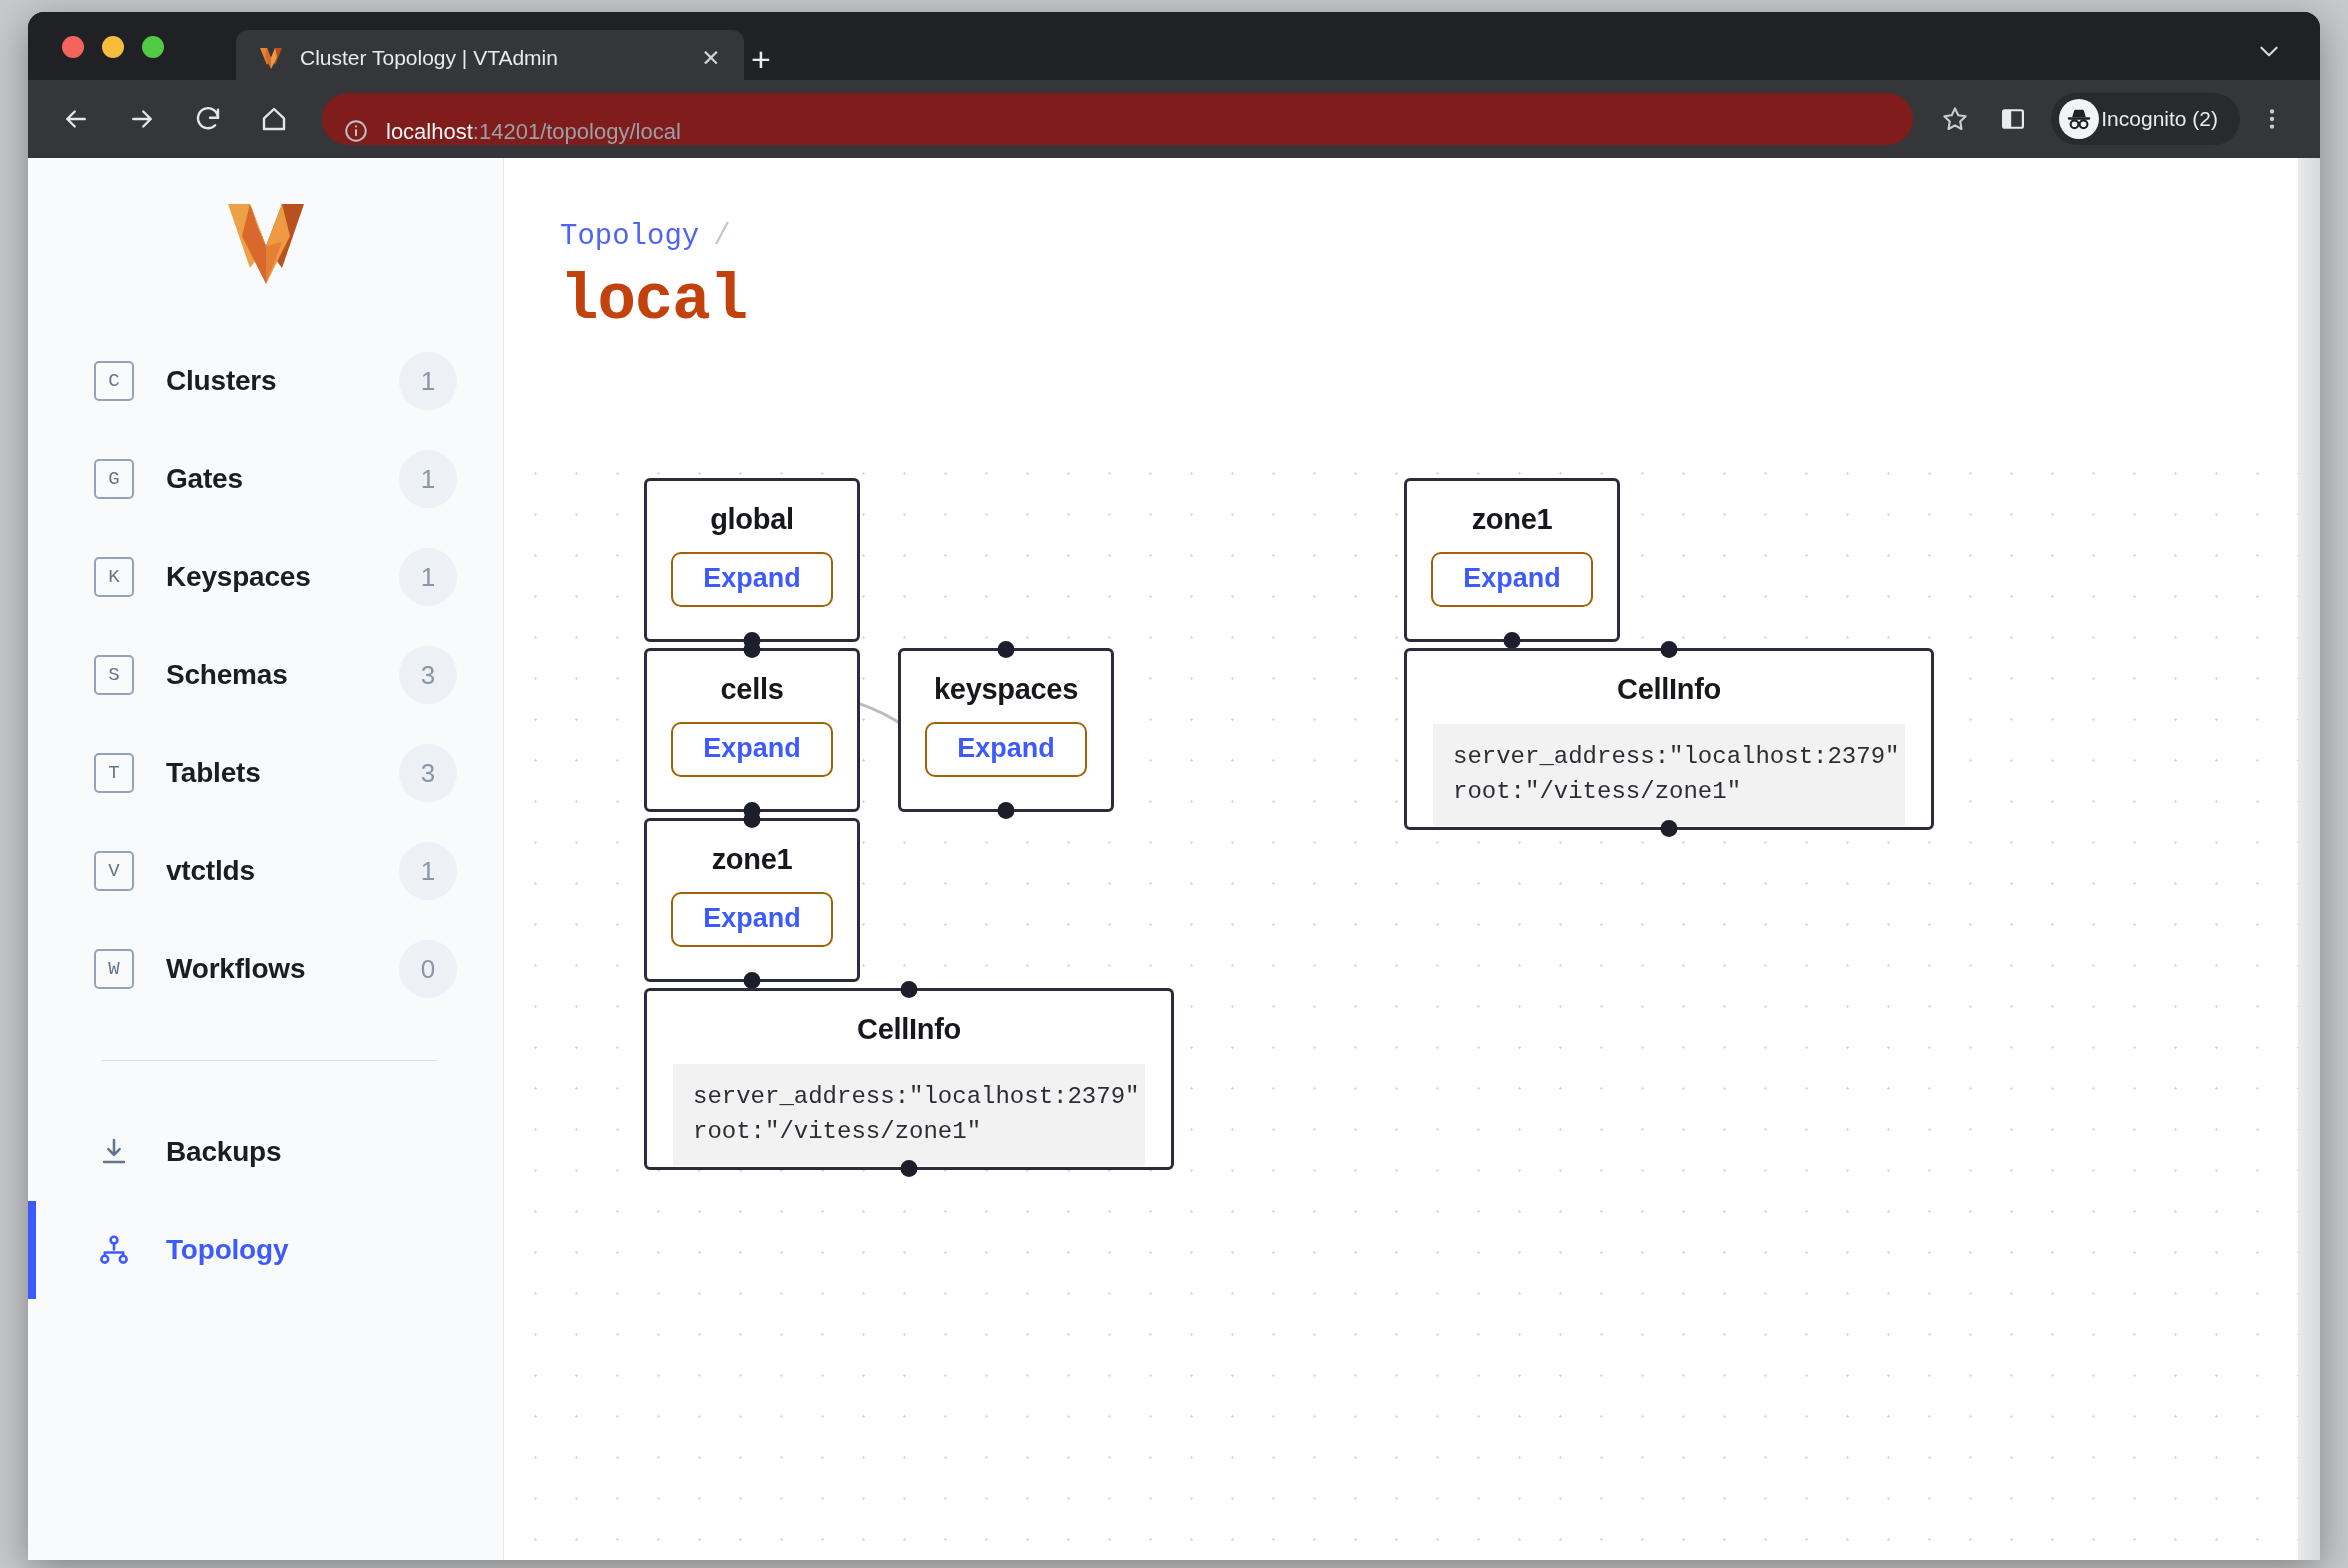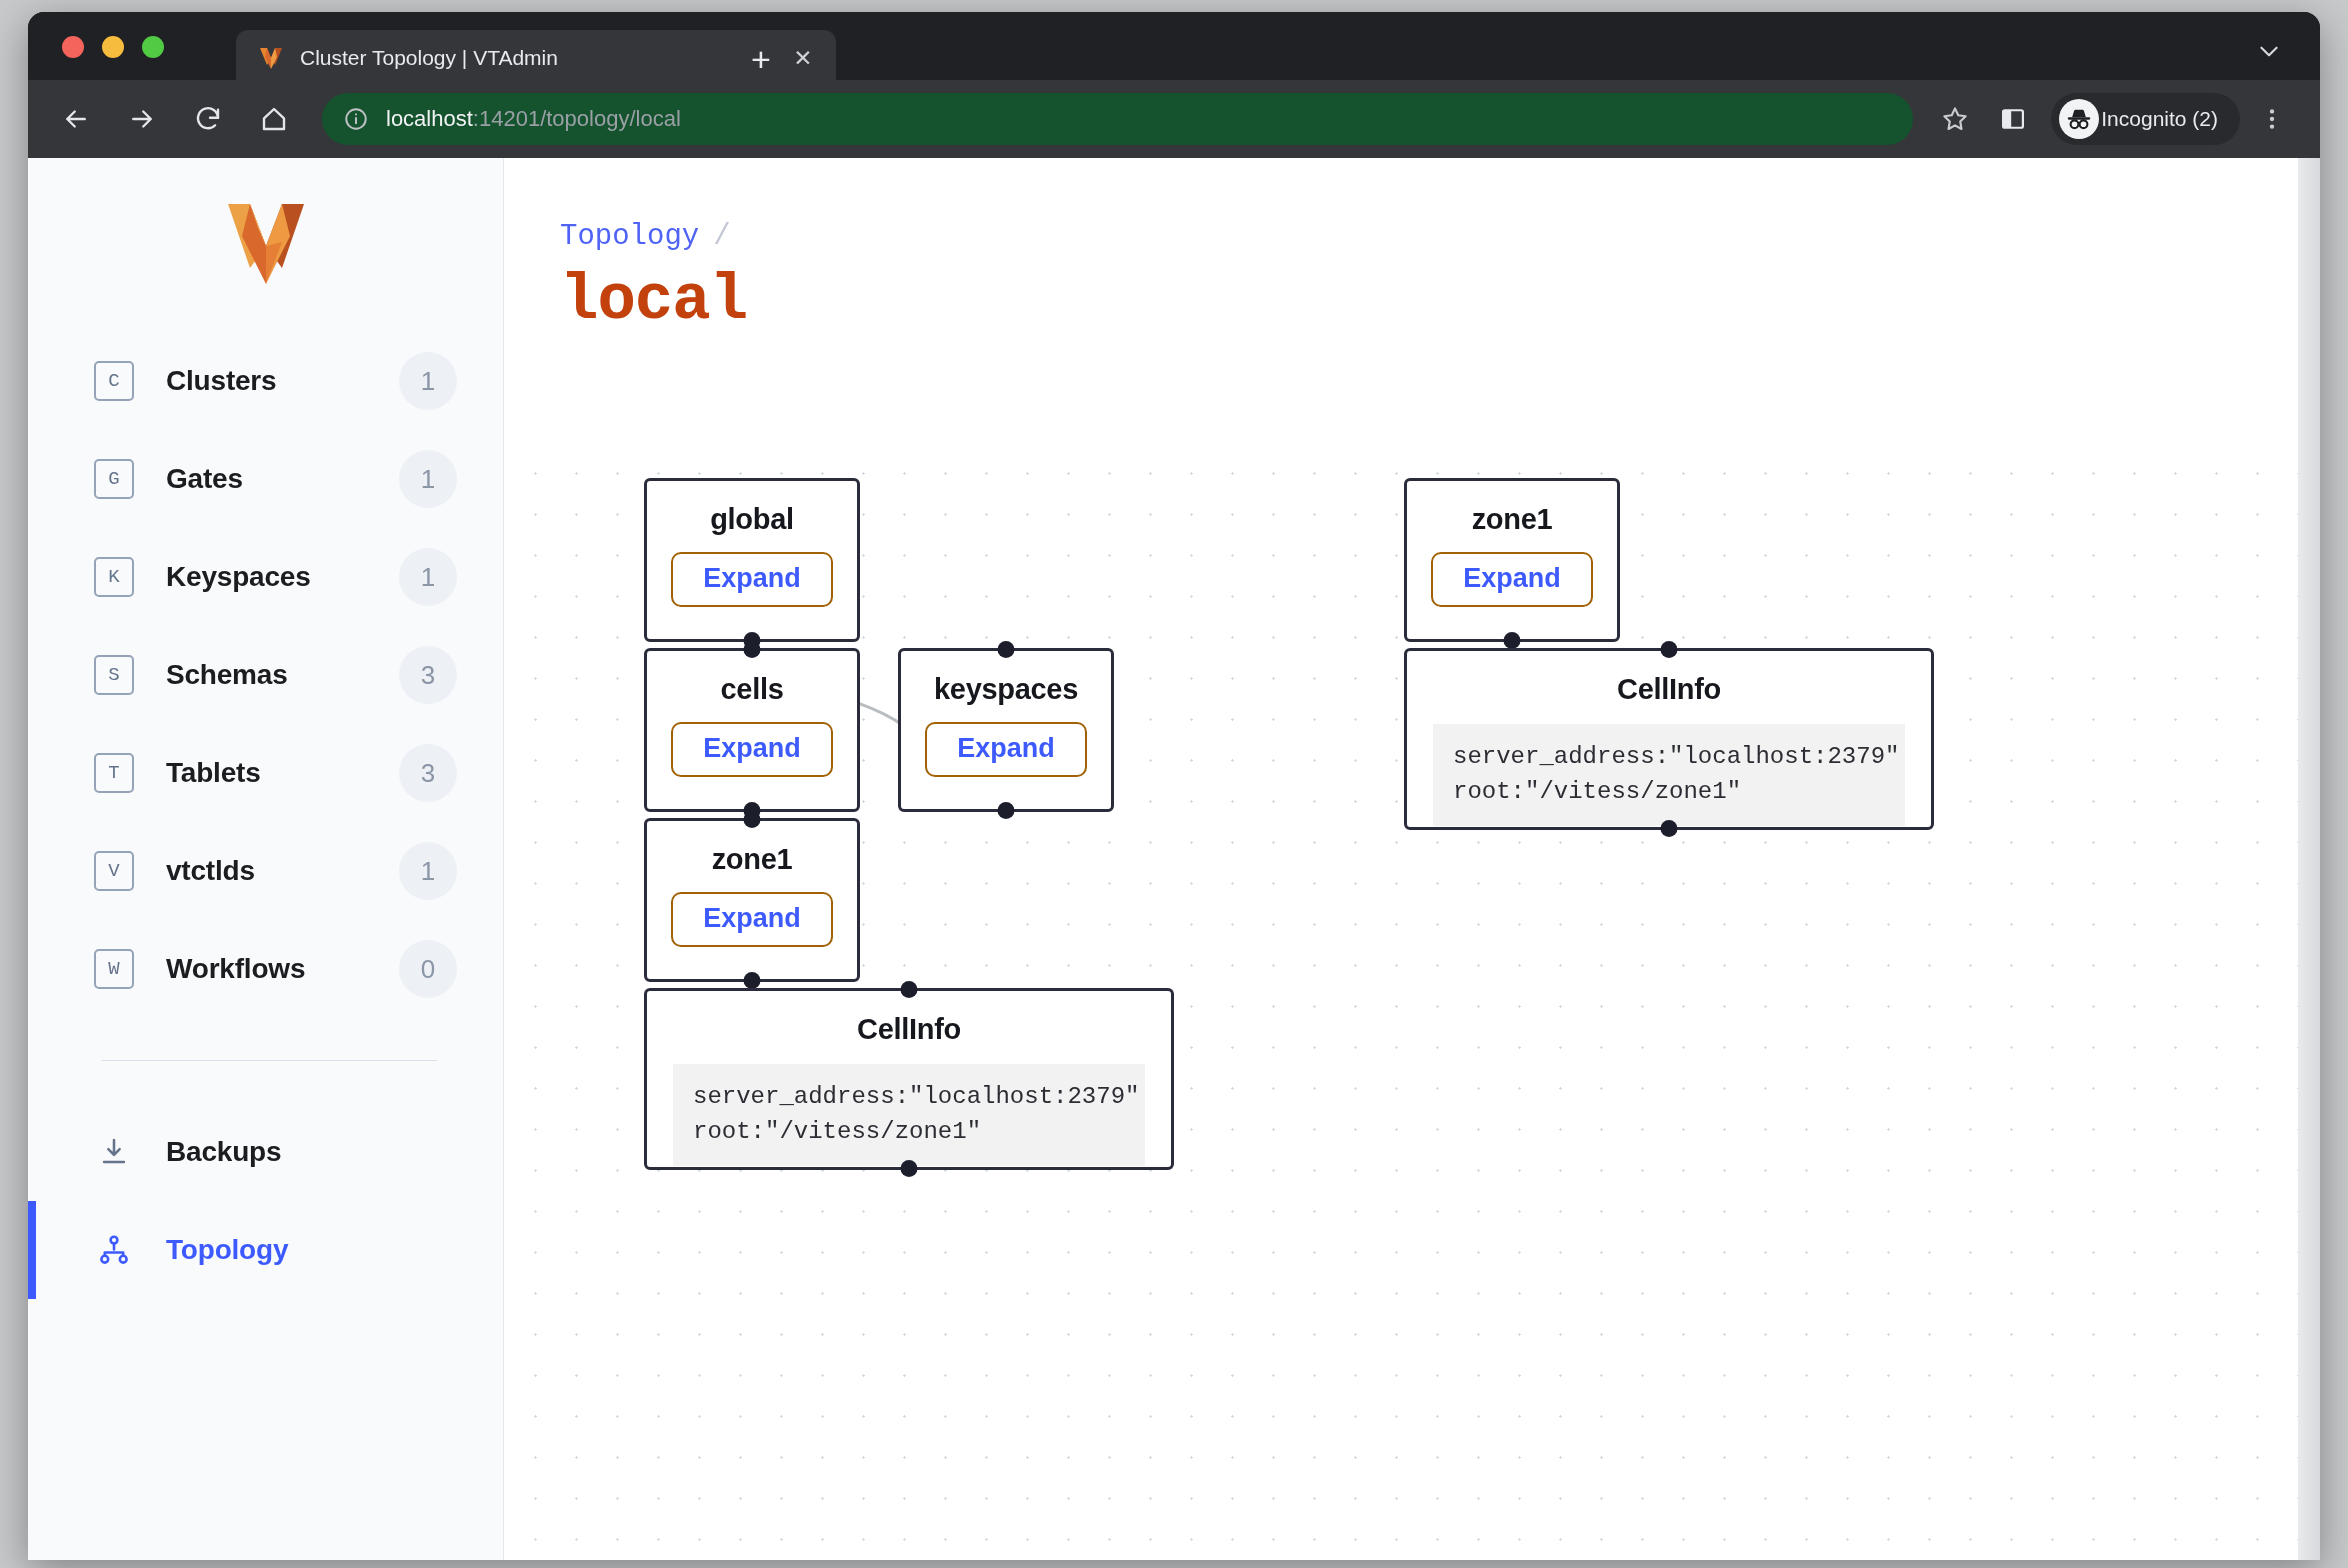--- a/index.html
+++ b/index.html
@@ -38,21 +38,21 @@
     gap: 18px;
   }
   .light { width: 22px; height: 22px; border-radius: 50%; }
   .light.red { background: #f4645c; }
   .light.yellow { background: #f6bc3e; }
   .light.green { background: #51cb43; }
 
   .tab {
     position: absolute;
     left: 208px; top: 18px;
-    width: 600px; height: 56px;
+    width: 508px; height: 56px;
     background: #35363a;
     border-radius: 12px 12px 0 0;
     display: flex;
     align-items: center;
     padding: 0 18px 0 22px;
   }
   .tab-favicon {
     width: 26px; height: 26px;
     flex: 0 0 26px;
     margin-right: 16px;
@@ -104,24 +104,24 @@
     width: 52px; height: 52px;
     margin-right: 14px;
     display: flex; align-items: center; justify-content: center;
     border-radius: 50%;
     color: #e4e6ea;
     flex: 0 0 52px;
   }
   .omnibox {
     flex: 1;
     height: 52px;
-    background: #14532d;
+    background: #7f1d1d;
     border-radius: 26px;
     display: flex;
-    align-items: center;
+    align-items: flex-end;
     padding: 0 20px;
     margin: 0 16px 0 8px;
     min-width: 0;
   }
   .omni-info {
     width: 28px; height: 28px;
     flex: 0 0 28px;
     margin-right: 16px;
     display: flex; align-items: center; justify-content: center;
   }

